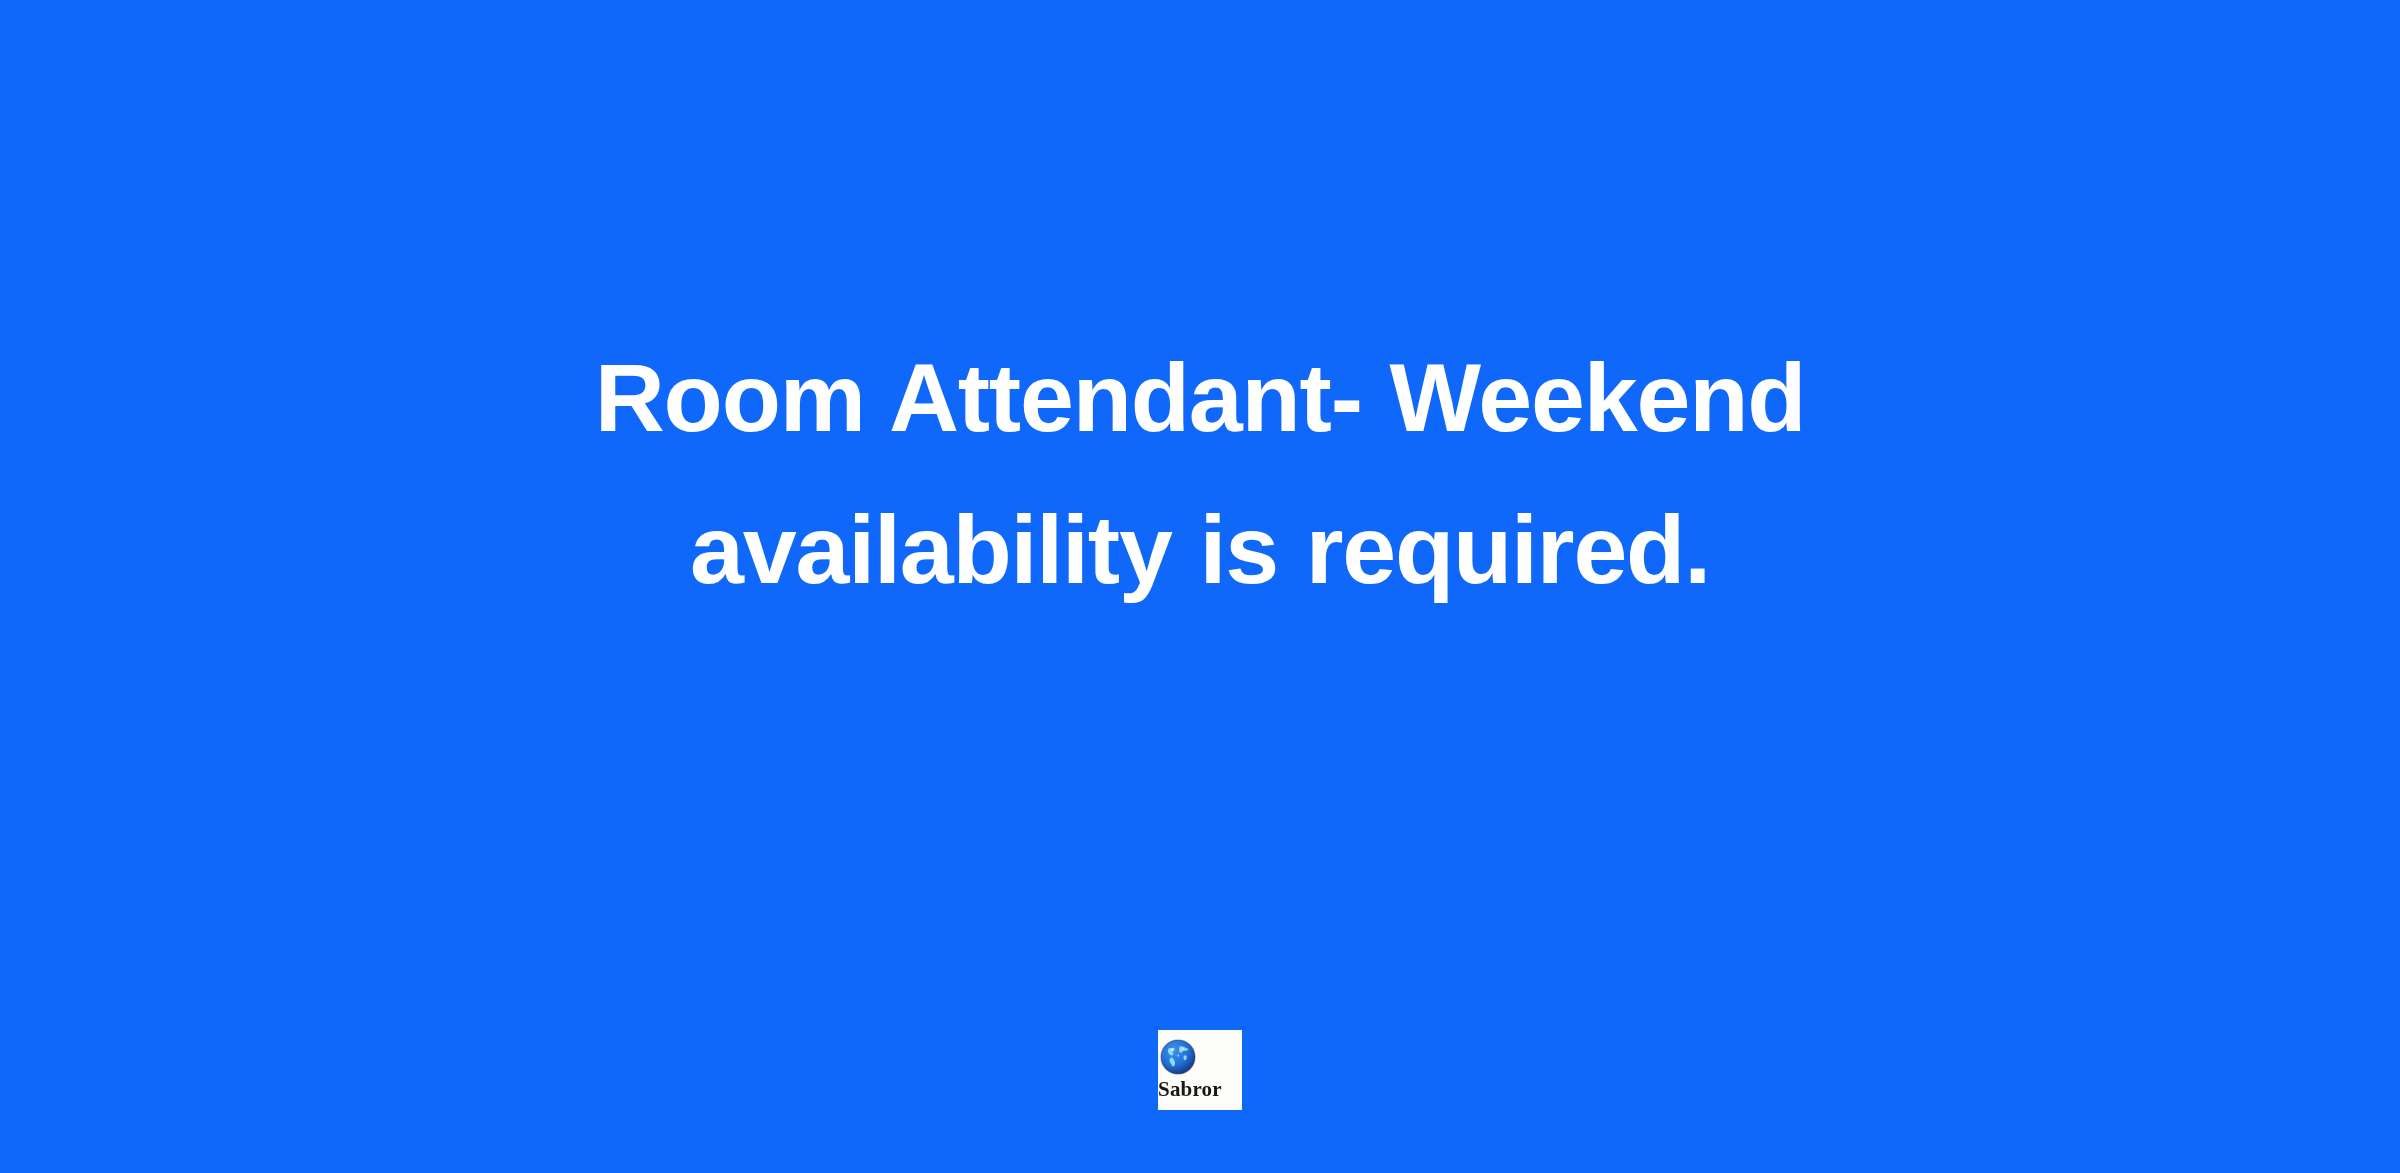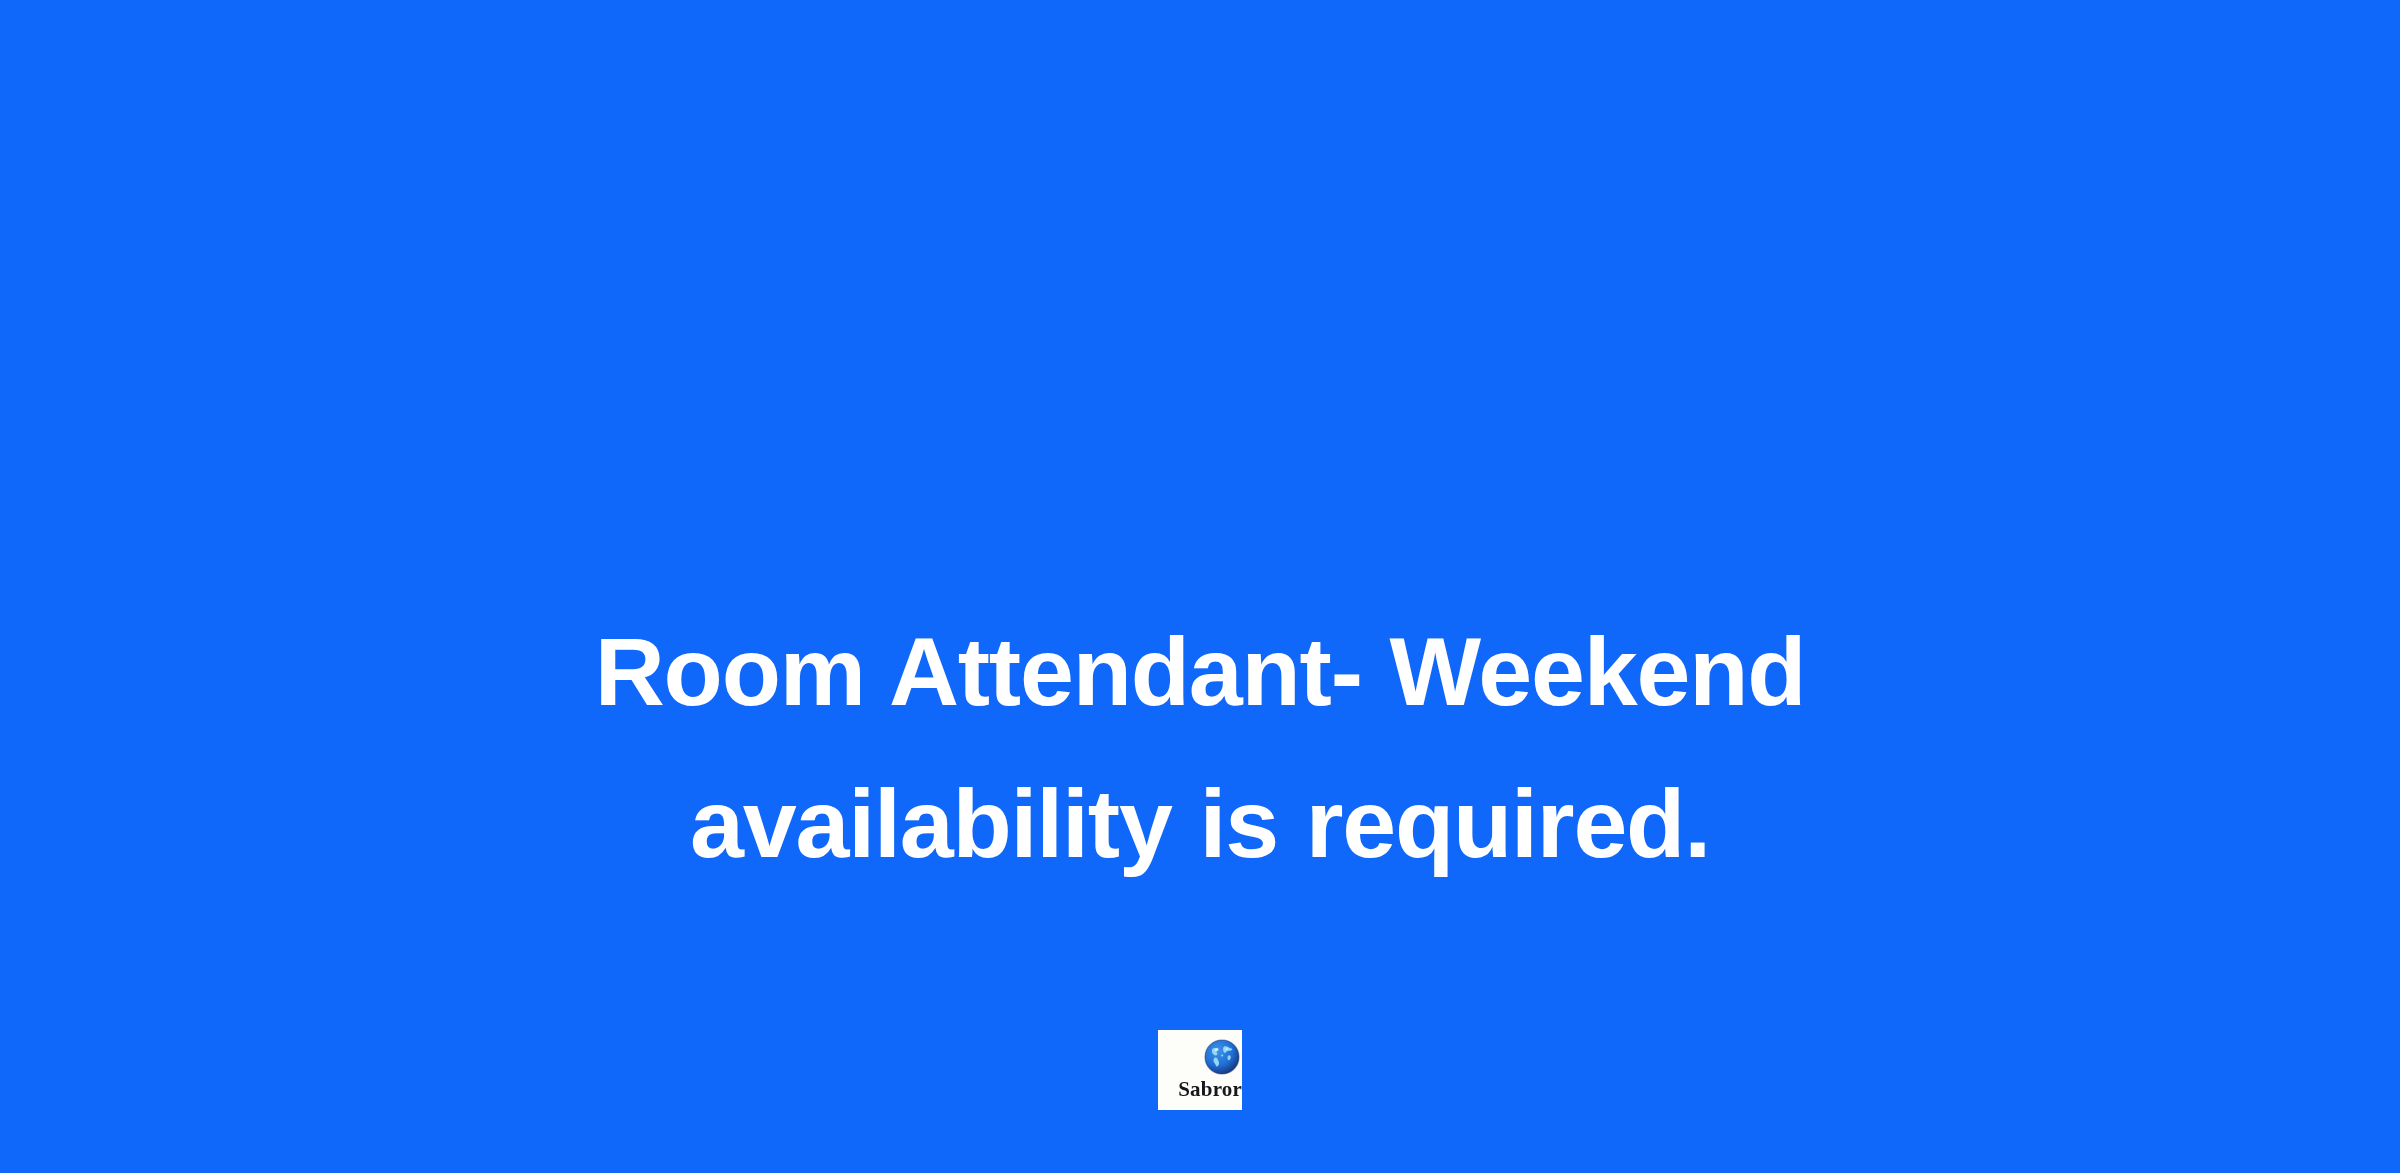--- a/index.html
+++ b/index.html
@@ -29,21 +29,21 @@
   
   .content {
     position: absolute;
     top: 0;
     left: 0;
     width: 2400px;
     height: 1173px;
     display: flex;
     flex-direction: column;
     align-items: center;
-    justify-content: center;
+    justify-content: space-between;
     padding-top: 322px;
   }
 
   .job-title {
     width: 1560px;
     text-align: center;
     color: #ffffff;
     font-family: "Liberation Sans", sans-serif;
     font-weight: 700;
     font-size: 97px;
@@ -68,21 +68,21 @@
   .logo-wrap {
     position: absolute;
     left: 50%;
     top: 1030px;
     transform: translateX(-50%);
     width: 84px;
     height: 80px;
     background: #fdfdfa;
     display: flex;
     flex-direction: column;
-    align-items: flex-end;
+    align-items: flex-start;
     justify-content: flex-start;
     padding-top: 7px;
     overflow: hidden;
   }
 
   .logo-globe {
     width: 40px;
     height: 40px;
     display: block;
   }

